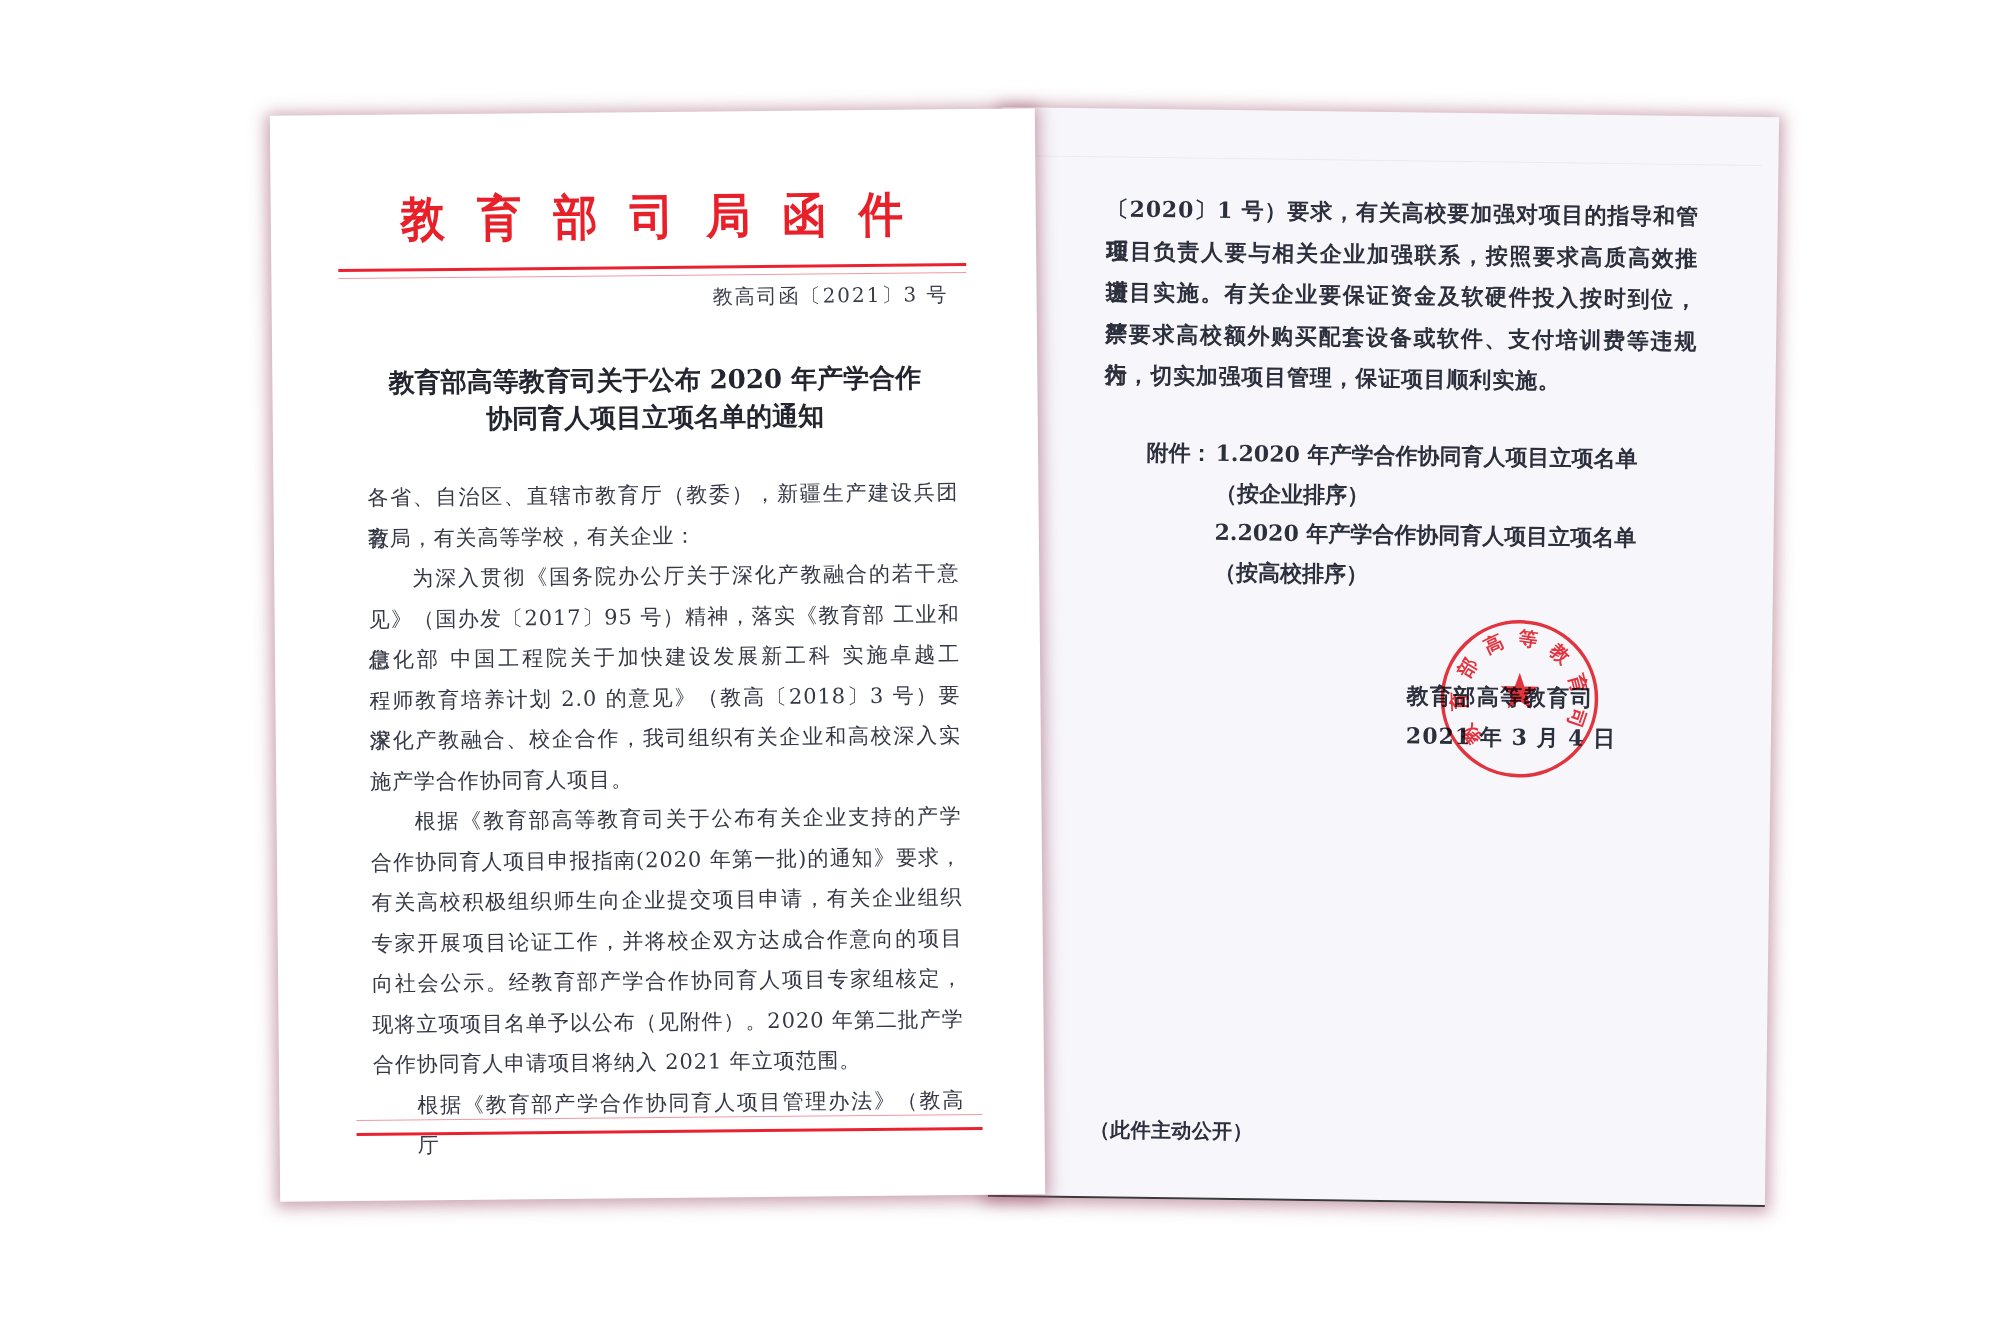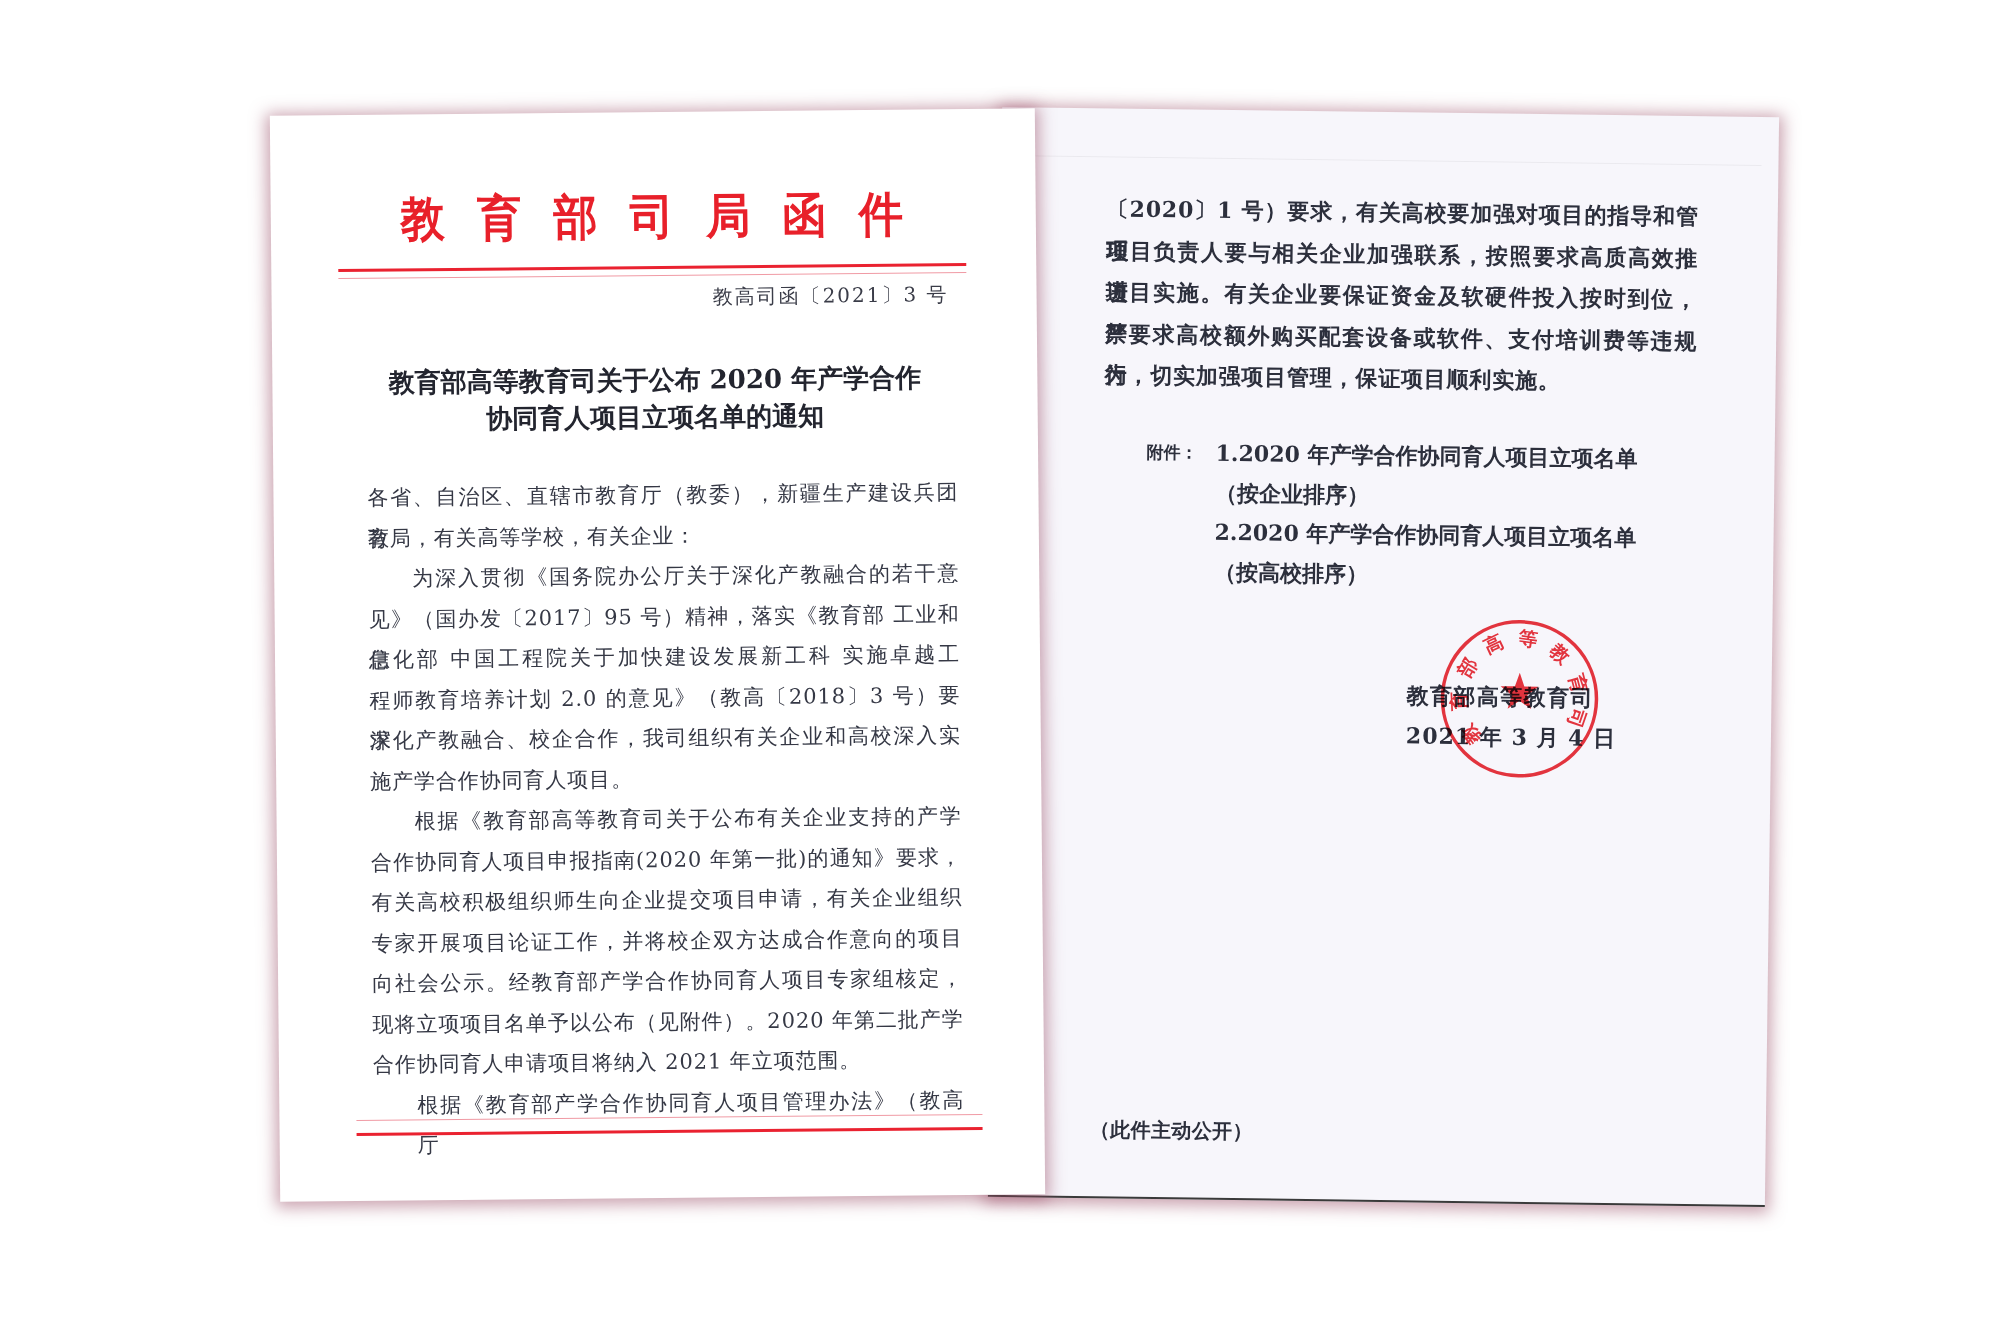--- a/index.html
+++ b/index.html
@@ -116,21 +116,21 @@
   .scan-line {
     left: 20px;
     top: 48px;
     width: 740px;
     height: 1px;
     background: rgba(0, 0, 0, 0.05);
   }
   .attach-label {
     left: 149px;
     top: 324px;
-    font-size: 17px;
+    font-size: 22px;
     line-height: 39.5px;
     font-weight: 700;
     color: #2c2f3c;
   }
   .attach-items {
     left: 218px;
     top: 324px;
     font-size: 22px;
     line-height: 39.5px;
     font-weight: 700;

